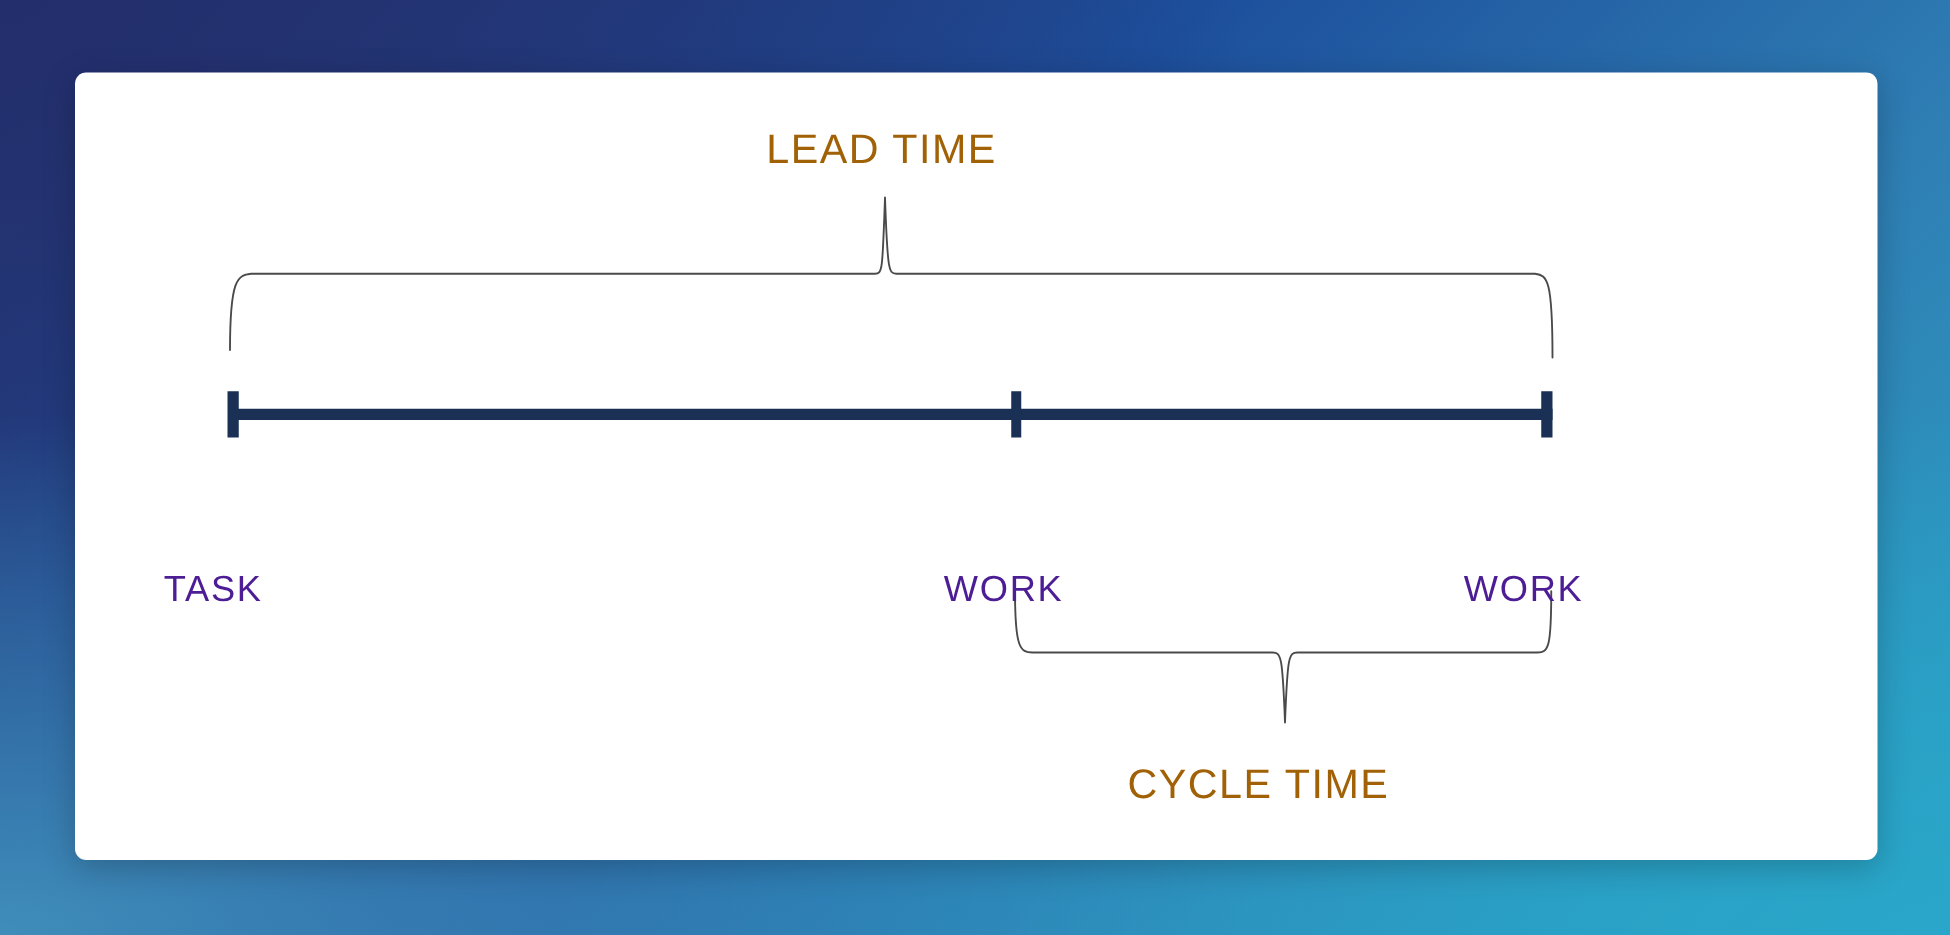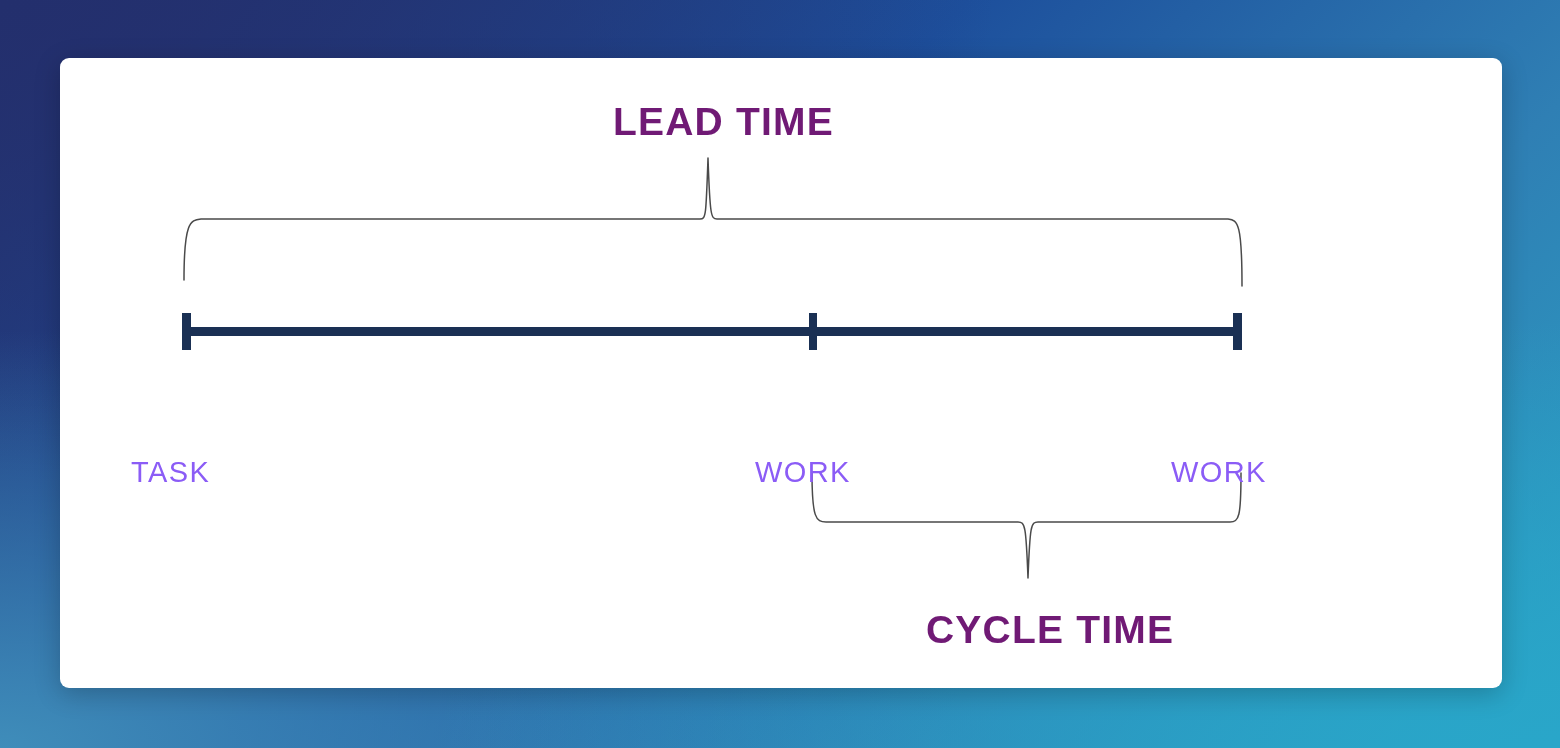--- a/index.html
+++ b/index.html
@@ -52,36 +52,36 @@
 
   
   .txt {
     position: absolute;
     color: #10203f;
     white-space: pre;
     line-height: 1.0;
   }
 
   .title {
-    font-size: 39px;
-    font-weight: 700;
+    font-size: 33px;
+    font-weight: 400;
     letter-spacing: 1.2px;
-    color: #701a75;
+    color: #a16207;
   }
 
   .node-label {
     font-size: 29px;
     font-weight: 400;
     letter-spacing: 1.4px;
-    color: #8b5cf6;
+    color: #4c1d95;
     line-height: 1.32;
   }
 
   #lead-time-title  { left: 553px; top: 44px; }
-  #cycle-time-title { left: 866px; top: 552px; }
+  #cycle-time-title { left: 842px; top: 552px; }
 
   #label-task-created   { left: 71px;  top: 318px; }
   #label-work-started   { left: 695px; top: 318px; }
   #label-work-completed { left: 1111px; top: 318px; }
 </style>
 </head>
 <body>
 
 <div id="bg"></div>
 

